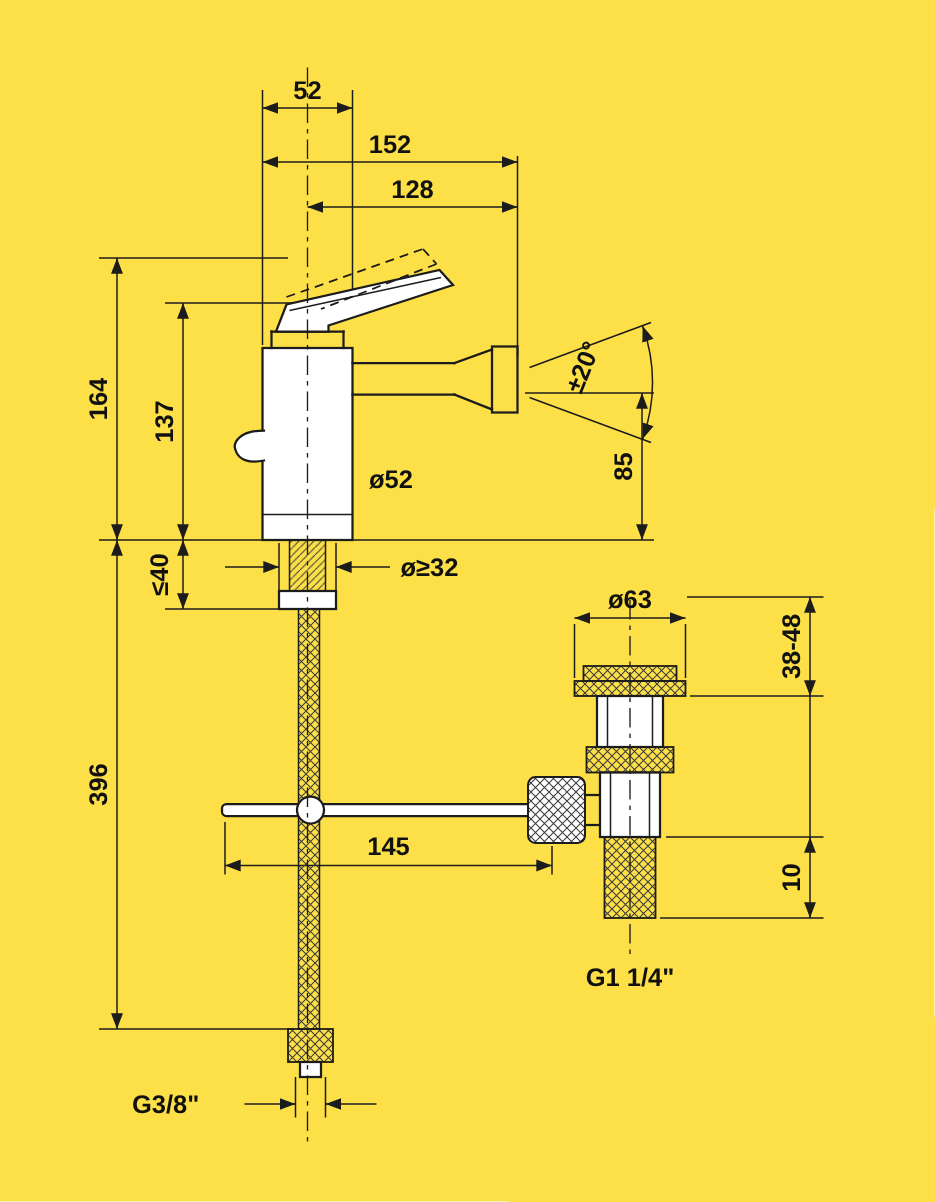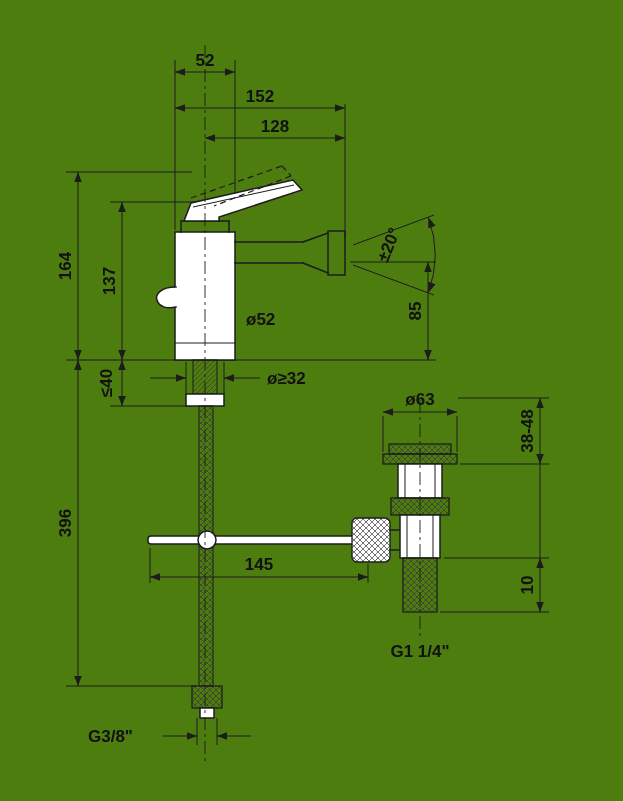--- a/index.html
+++ b/index.html
@@ -1,16 +1,16 @@
 <!DOCTYPE html>
 <html><head>
 <meta charset="utf-8">
 <style>
   html,body{margin:0;padding:0;background:#ffffff}
-  .wrap{width:623px;height:801px;background:#4d7c0f;overflow:hidden}
+  .wrap{width:623px;height:801px;background:#fde047;overflow:hidden}
   svg{display:block}
   .ol{stroke:#1c1c1c;stroke-width:1.5;fill:none;stroke-linecap:square}
   .olf{stroke:#1c1c1c;stroke-width:1.5;fill:#ffffff;stroke-linecap:square}
   .thin{stroke:#1c1c1c;stroke-width:1;fill:none}
   .dim{stroke:#1c1c1c;stroke-width:1;fill:none}
   .cl{stroke:#1c1c1c;stroke-width:.9;fill:none;stroke-dasharray:13 4 3 4}
   .dash{stroke:#1c1c1c;stroke-width:1.2;fill:none;stroke-dasharray:6 4}
   .lbl{font:700 17px "Liberation Sans",sans-serif;fill:#111}
 </style>
 </head>

